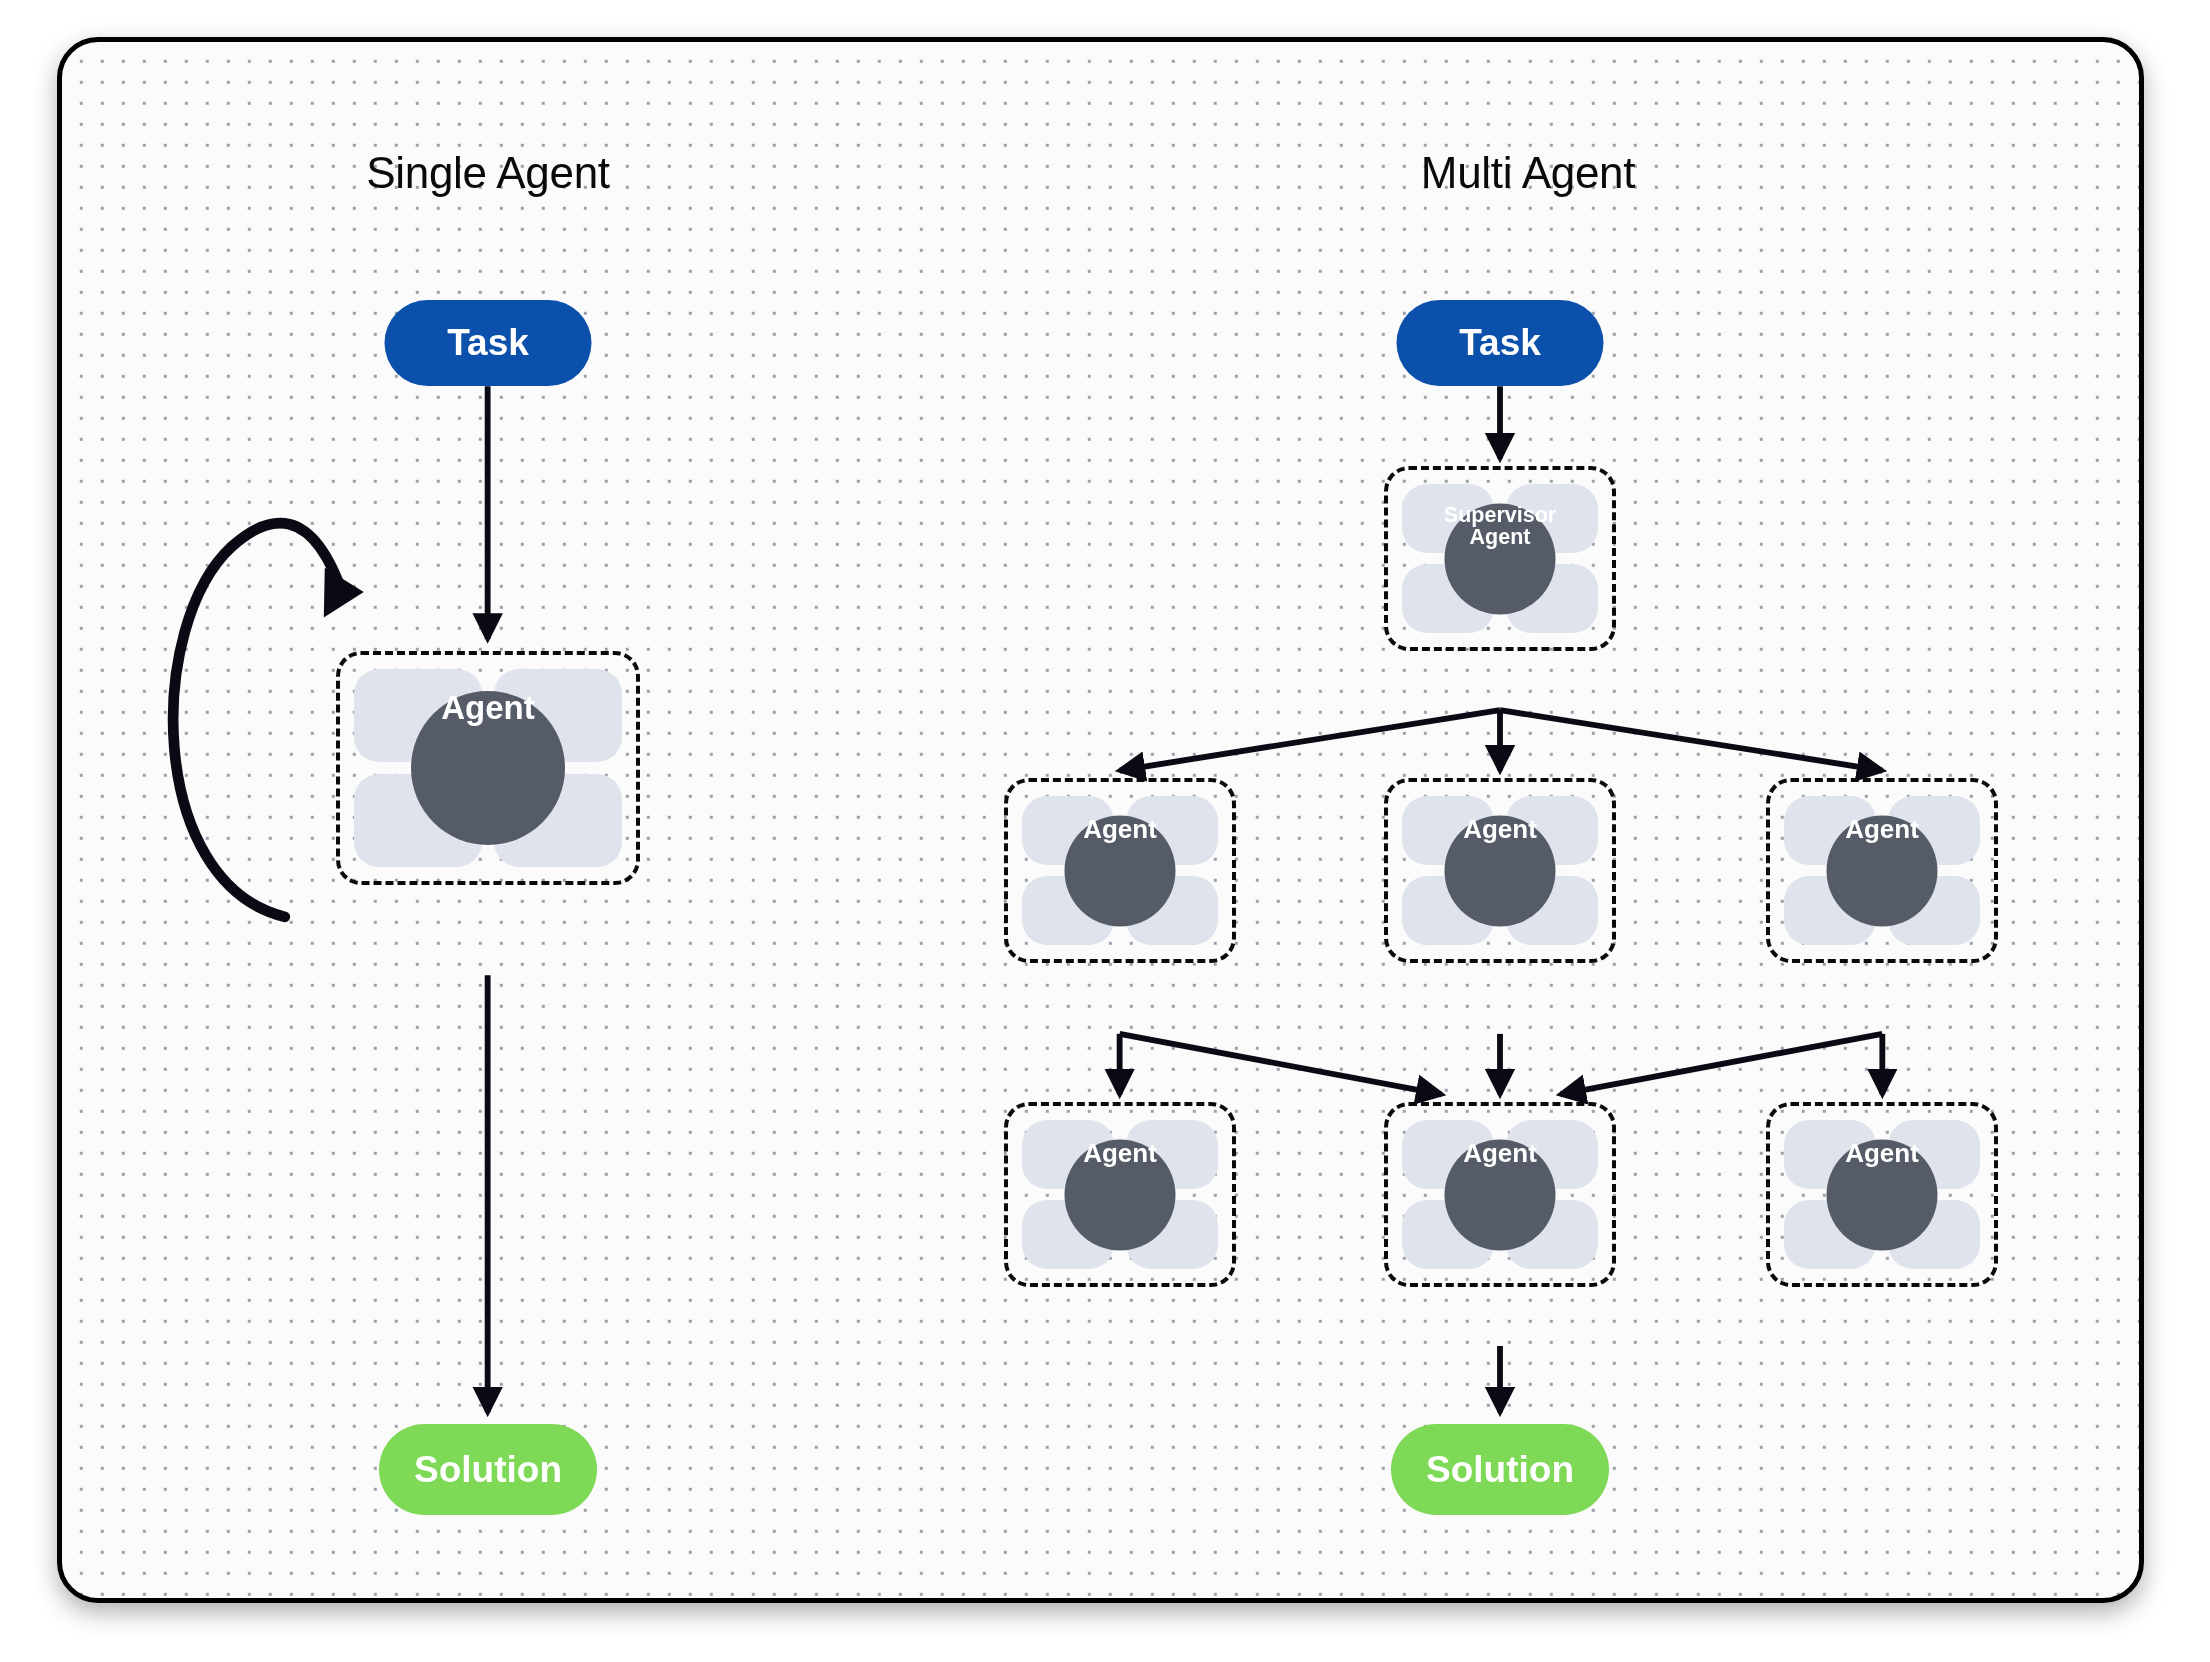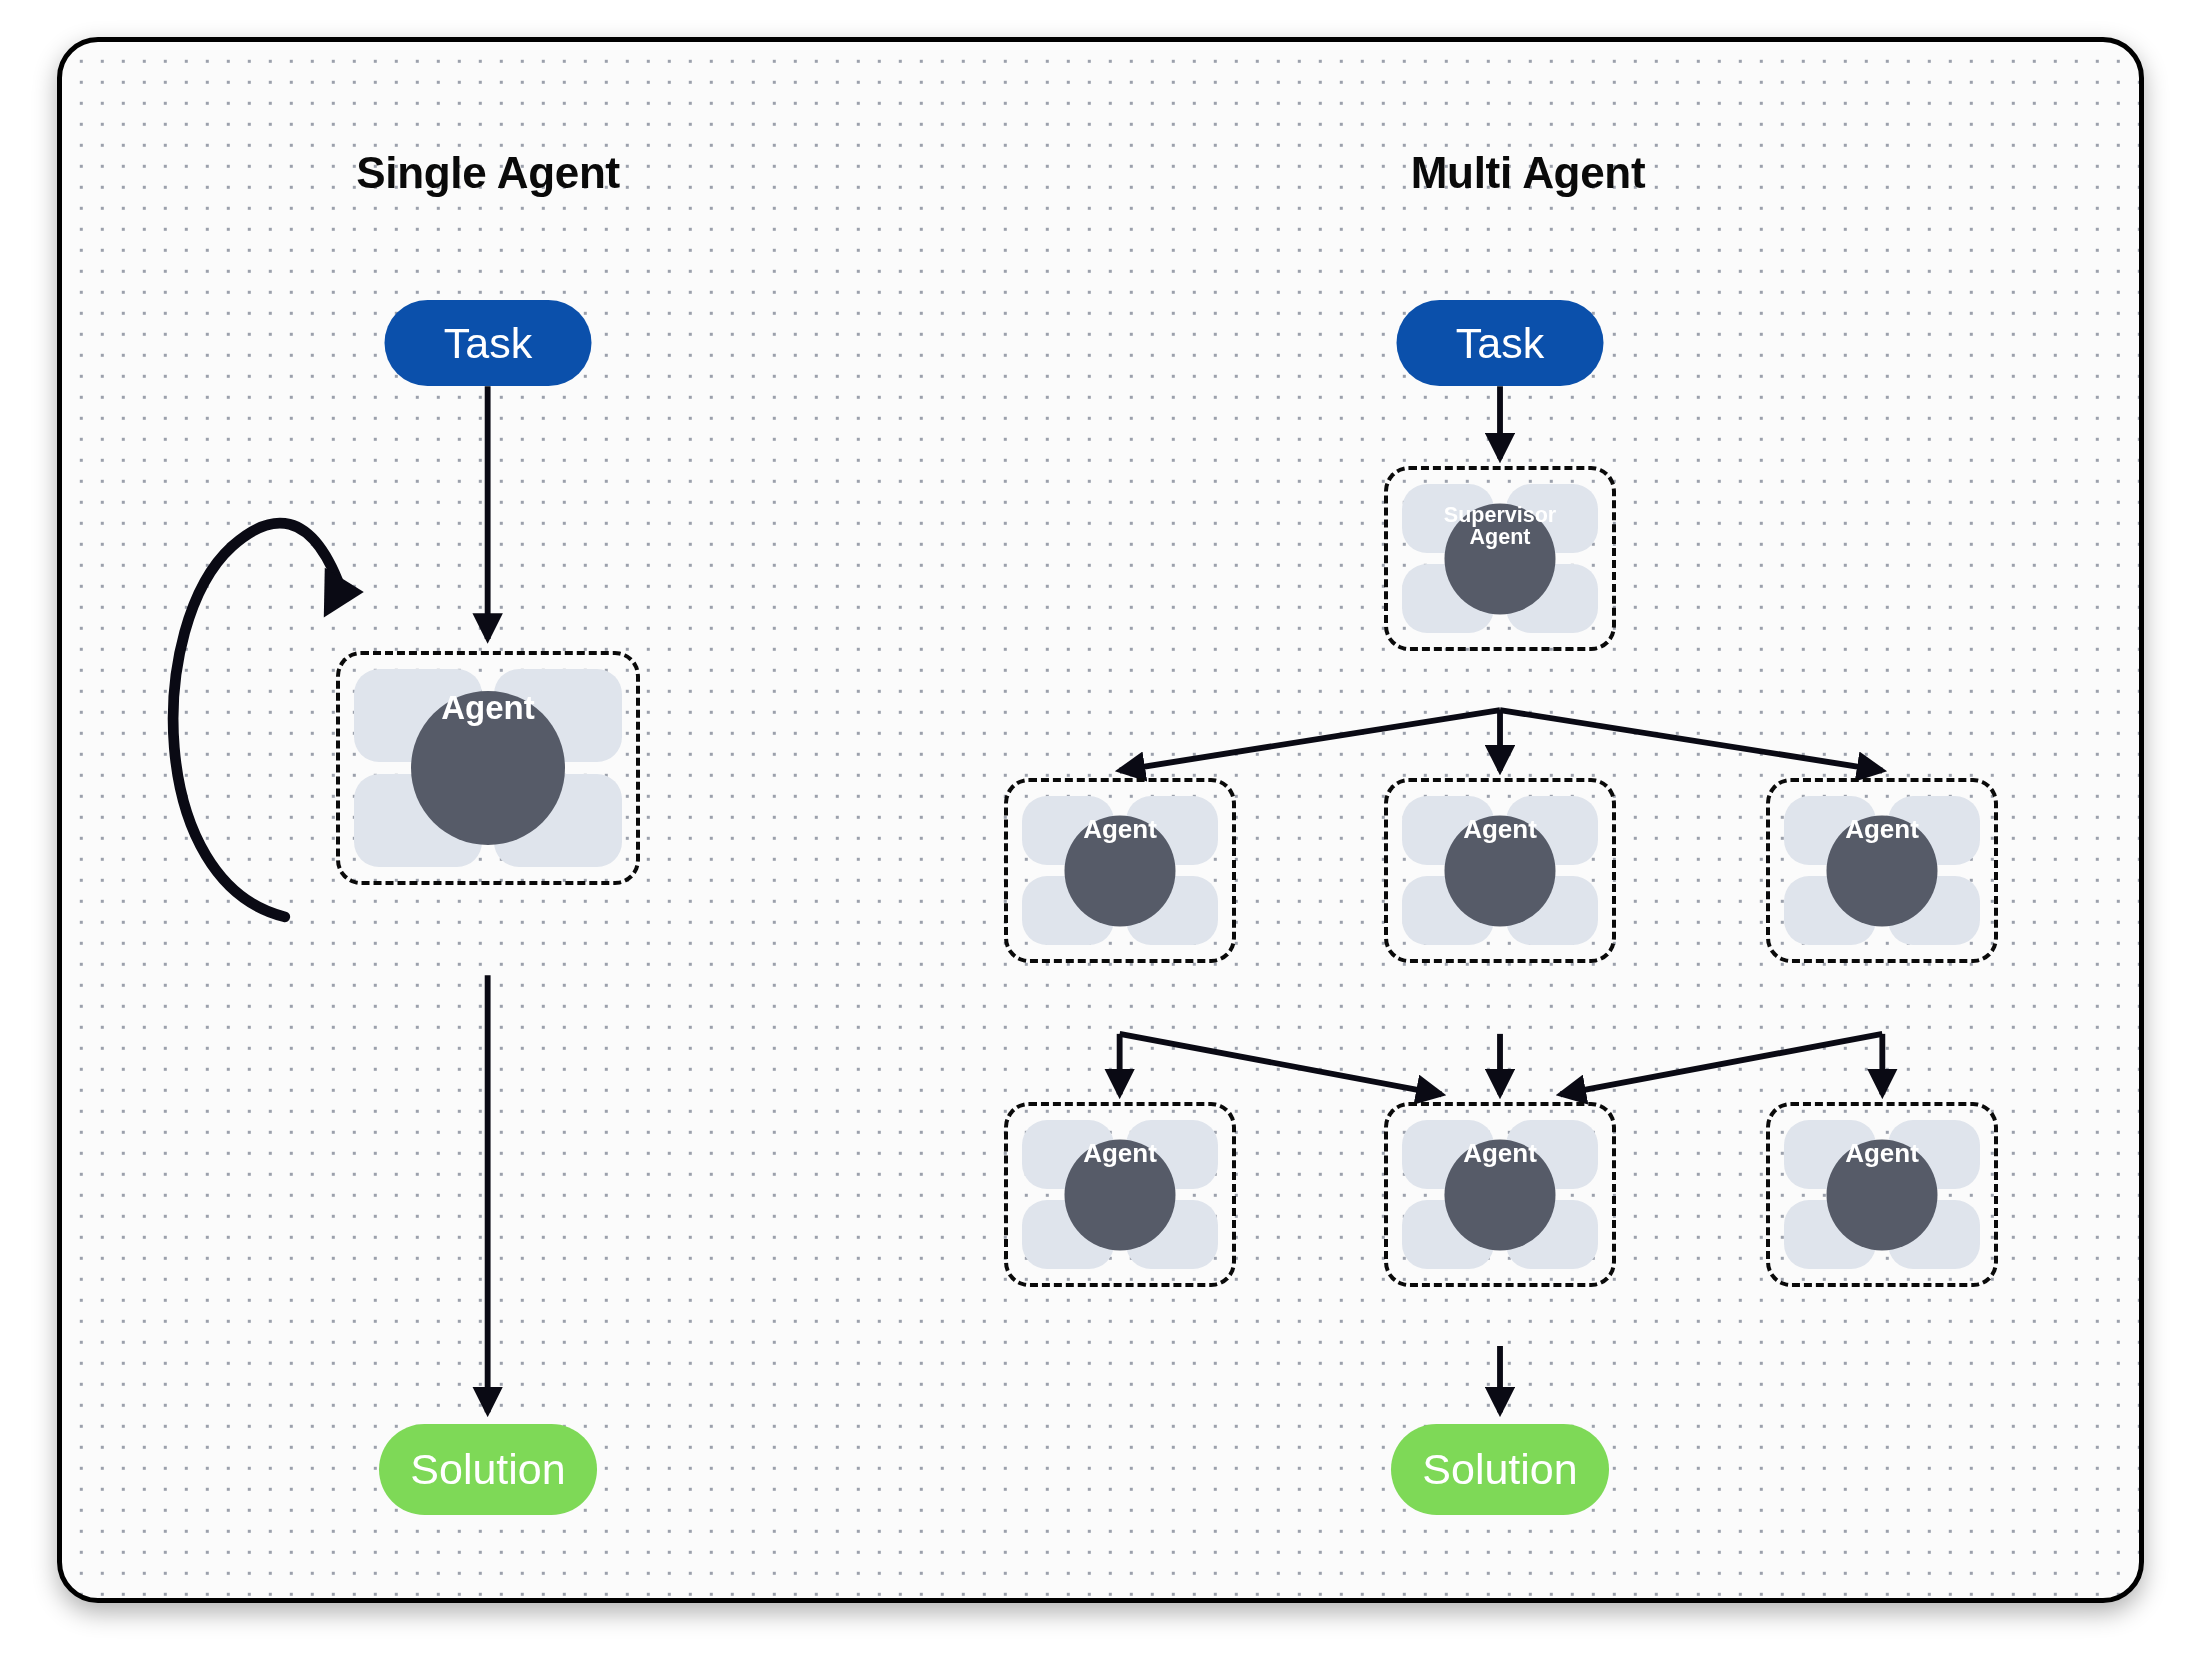--- a/index.html
+++ b/index.html
@@ -45,37 +45,37 @@
     left: 0; top: 0;
     width: 2211px;
     height: 1663px;
     pointer-events: none;
   }
 
   
   .panel-title {
     position: absolute;
     font-size: 44px;
-    font-weight: bold;
+    font-weight: normal;
     color: #0a0a0a;
     letter-spacing: -0.3px;
     white-space: nowrap;
     transform: translateX(-50%);
   }
 
   
   .pill {
     position: absolute;
     display: flex;
     align-items: center;
     justify-content: center;
     border-radius: 974px;
     color: #ffffff;
-    font-size: 43px;
-    font-weight: normal;
+    font-size: 37px;
+    font-weight: bold;
     white-space: nowrap;
     transform: translateX(-50%);
     box-sizing: border-box;
   }
   .pill.task {
     background: #0b50ab;
     width: 207px;
     height: 86px;
   }
   .pill.solution {

